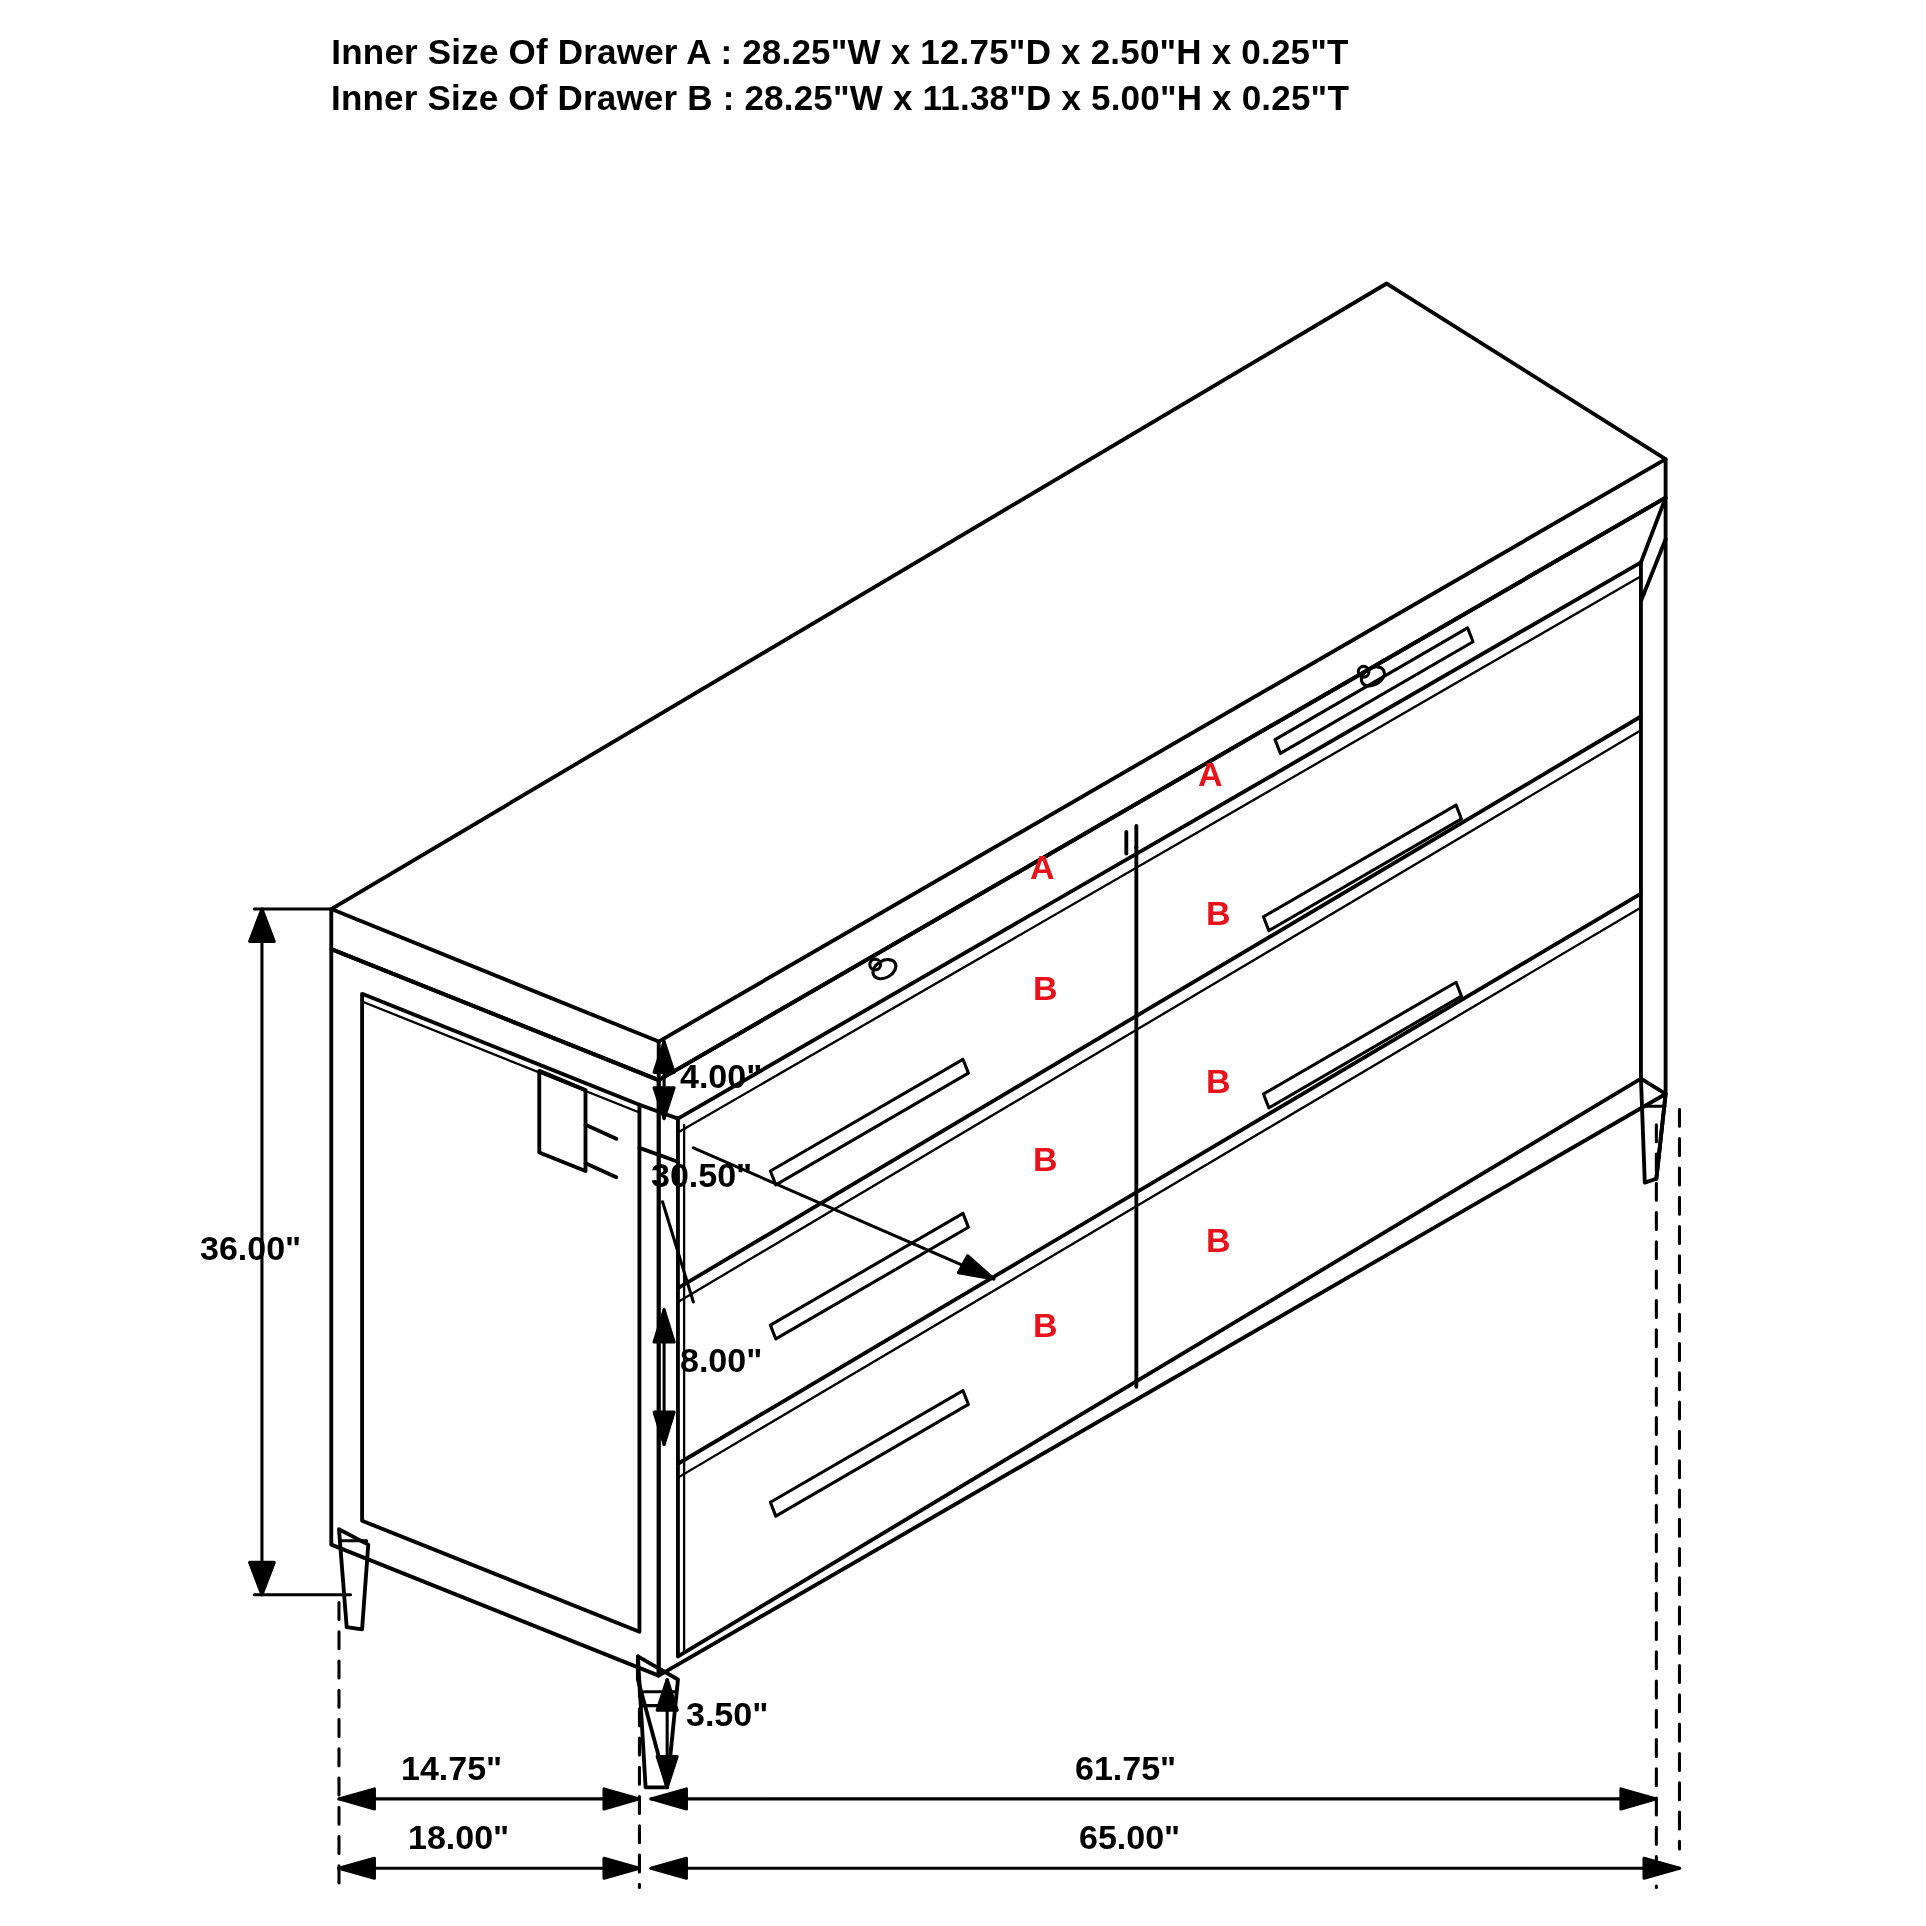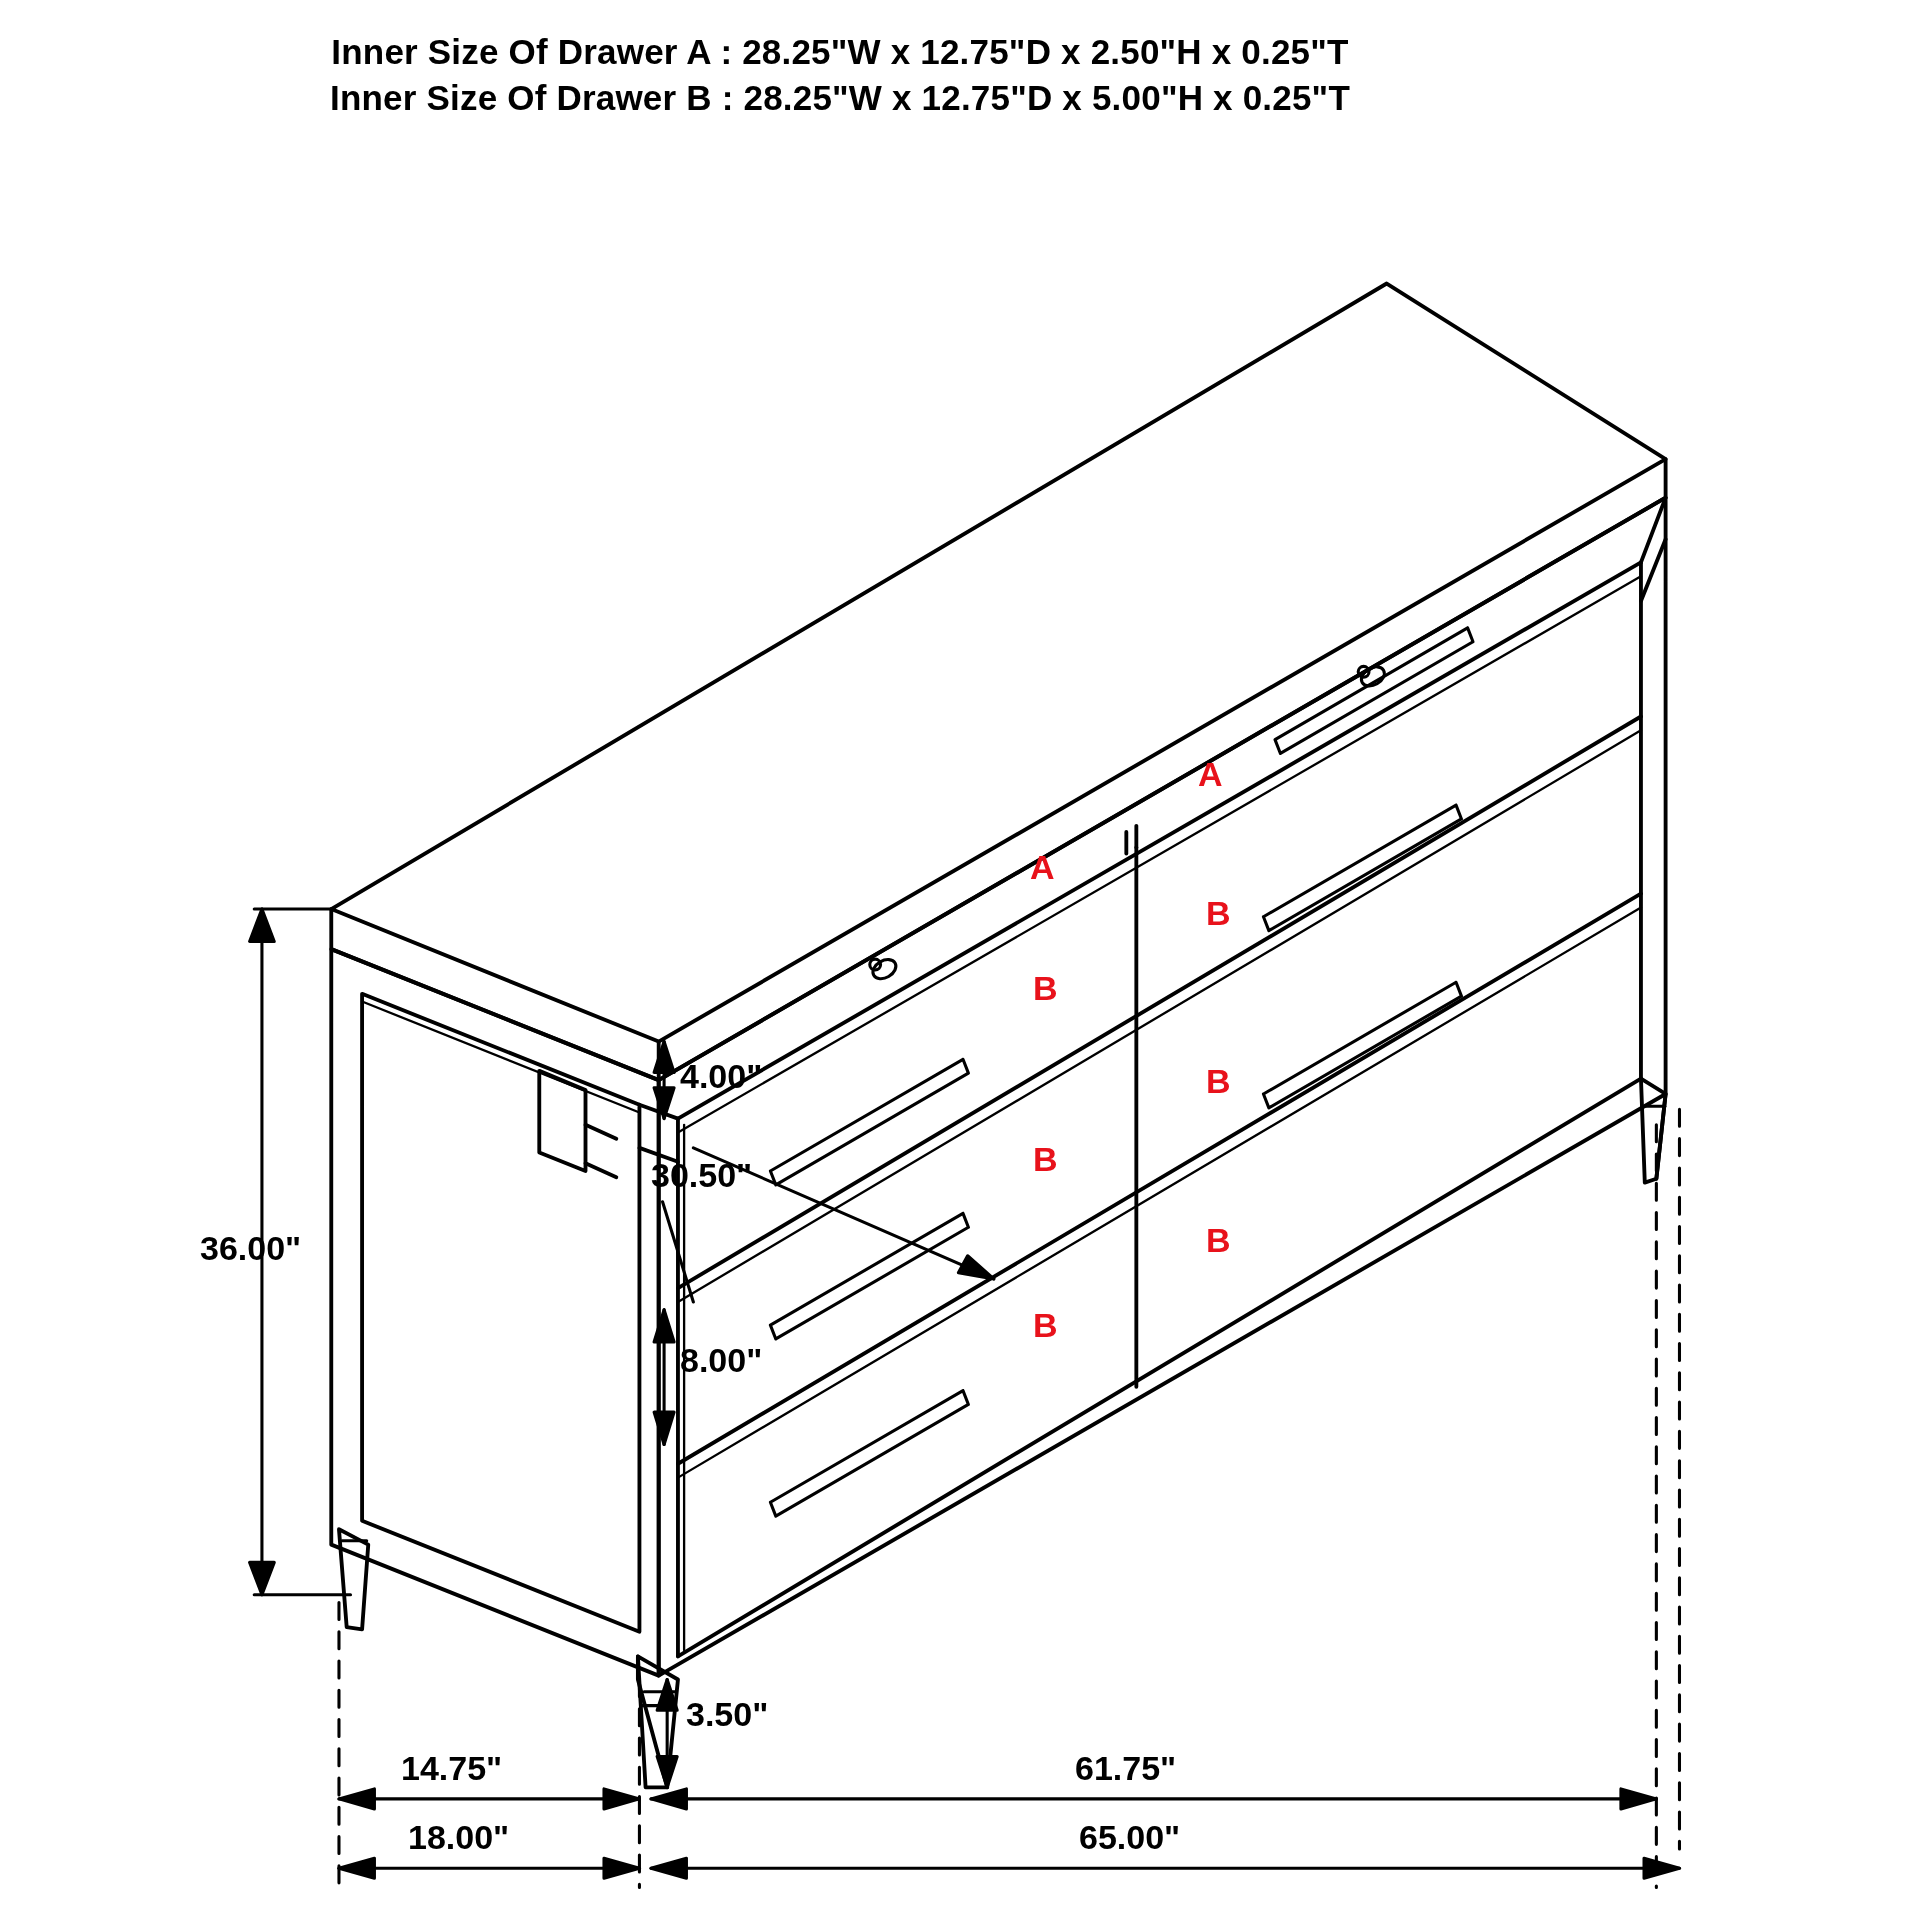--- a/index.html
+++ b/index.html
@@ -9,21 +9,21 @@
   #svgwrap{position:absolute;left:0;top:0;width:1926px;height:1926px;}
   .lbl{position:absolute;font-weight:bold;color:#000;white-space:nowrap;}
   .dimlbl{font-size:34px;}
   .ab{position:absolute;color:#e8121b;font-weight:bold;font-size:34px;white-space:nowrap;}
 </style>
 </head>
 <body>
 
 <div class="hdr">
   <div>Inner Size Of Drawer A : 28.25"W x 12.75"D x 2.50"H x 0.25"T</div>
-  <div>Inner Size Of Drawer B : 28.25"W x 12.75"D x 5.00"H x 0.25"T</div>
+  <div>Inner Size Of Drawer B : 28.25"W x 11.38"D x 5.00"H x 0.25"T</div>
 </div>
 
 <div id="svgwrap">
 <svg width="1926" height="1926" viewBox="0 0 2500 2500" xmlns="http://www.w3.org/2000/svg">
   <g fill="none" stroke="#000" stroke-width="5" stroke-linejoin="round" stroke-linecap="round">
 
     <path d="M 1800,368 L 2162,596 L 855,1352 L 430,1180 Z"></path>
 
     <path d="M 2162,596 L 2162,646 L 855,1402 L 855,1352"></path>
     <path d="M 430,1180 L 430,1232 L 855,1402"></path>

